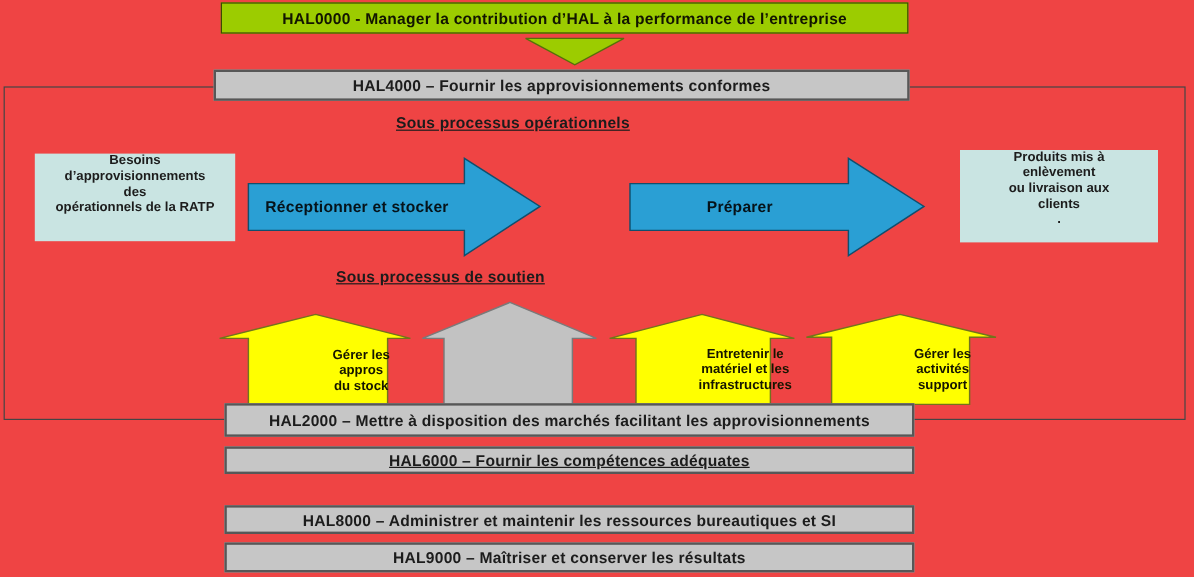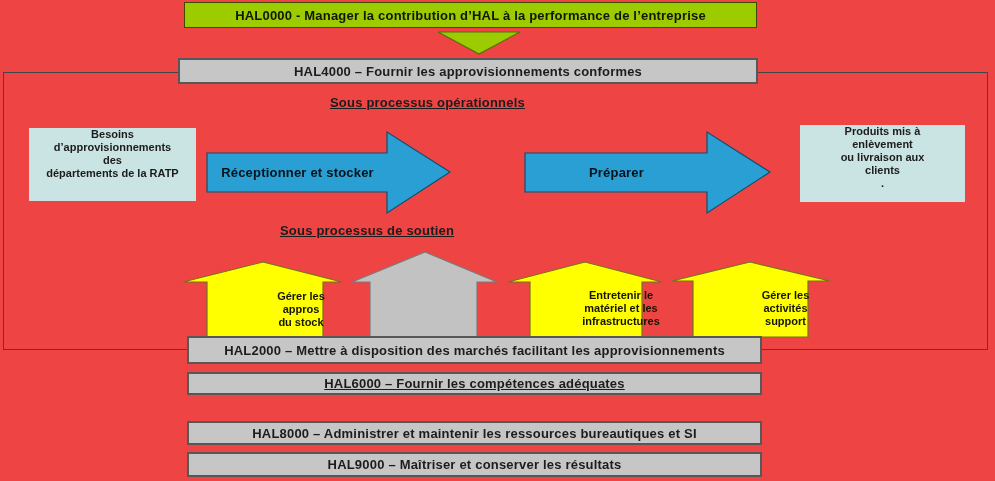--- a/index.html
+++ b/index.html
@@ -87,21 +87,21 @@
   <div class="abs z3 gray-bar hal4000 flexc">
     <span>HAL4000 – Fournir les approvisionnements conformes</span>
   </div>
 
   <div class="abs z3 section-heading h-op">Sous processus opérationnels</div>
 
   <div class="abs z3 teal-box teal-left">
     <div>Besoins</div>
     <div>d’approvisionnements</div>
     <div>des</div>
-    <div>départements de la RATP</div>
+    <div>opérationnels de la RATP</div>
   </div>
 
   <div class="abs z3 arrow-label lbl-prepare">Préparer</div>
   <div class="abs z3 arrow-label lbl-receive">Réceptionner et stocker</div>
 
   <div class="abs z3 teal-box teal-right">
     <div>Produits mis à</div>
     <div>enlèvement</div>
     <div>ou livraison aux</div>
     <div>clients</div>

